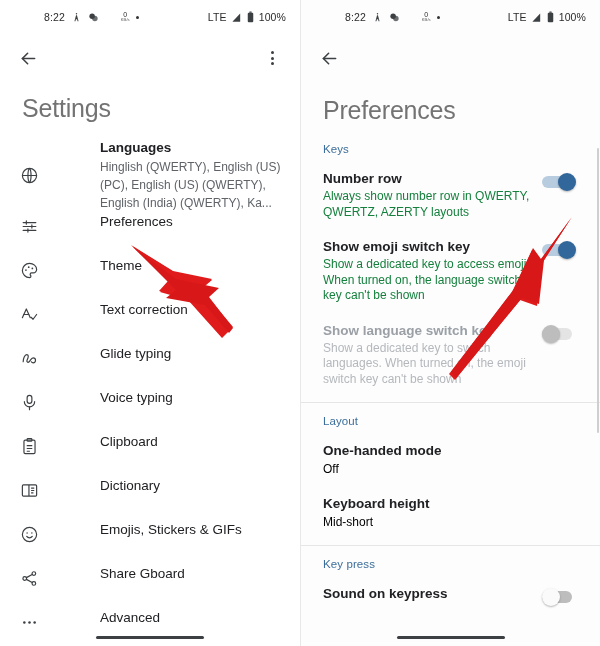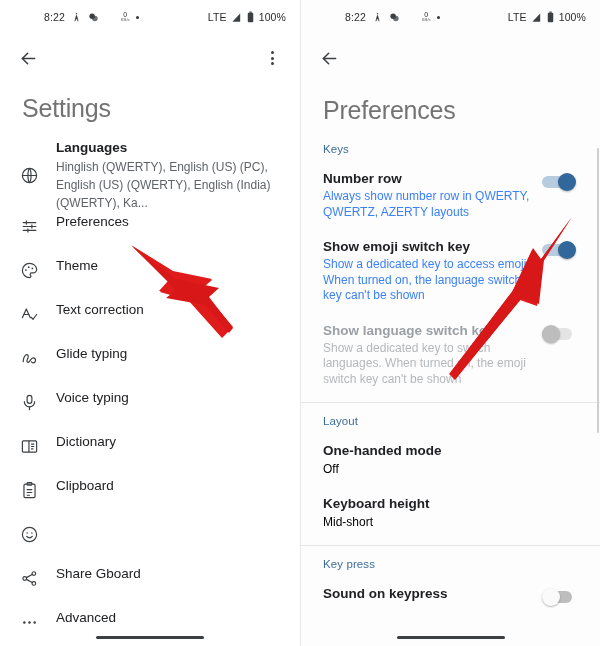--- a/index.html
+++ b/index.html
@@ -75,21 +75,21 @@
     padding: 0 18px 0 16px;
     min-height: 44px;
     cursor: pointer;
   }
   .nav-item .ico {
     width: 26px; min-width: 26px; height: 26px;
     display: flex; align-items: center; justify-content: center;
     margin-right: 14px; margin-top: 2px;
     color: #3c4043;
   }
-  .nav-item .txt { padding-top: 1px; }
+  .nav-item .txt { padding-top: 1px; margin-left: 44px; }
   .nav-item .label { font-size: 13.5px; color: #202124; line-height: 18px; }
   .nav-item.with-sub .label { font-weight: 700; margin-bottom: 1px; }
   .nav-item .sub {
     font-size: 12px; color: #5f6368; line-height: 15px;
     max-width: 232px;
   }
   .nav-item.first { align-items: center; min-height: 58px; }
 
   
   .content { padding-top: 6px; position: relative; }
@@ -104,21 +104,21 @@
     display: flex;
     align-items: flex-start;
     padding: 9px 24px 9px 22px;
     cursor: pointer;
   }
   .pref-row .body { flex: 1 1 auto; padding-right: 10px; }
   .pref-row .title {
     font-size: 13.5px; font-weight: 700; color: #202124; line-height: 18px;
   }
   .pref-row .desc {
-    font-size: 12px; color: #3b82f6; line-height: 15.5px; margin-top: 1px;
+    font-size: 12px; color: #15803d; line-height: 15.5px; margin-top: 1px;
     max-width: 218px;
   }
   .pref-row.disabled .title { color: #9aa0a6; font-weight: 700; }
   .pref-row.disabled .desc { color: #b4b8bc; }
   .pref-row .value { font-size: 12px; color: #000000; line-height: 16px; margin-top: 1px; }
 
   .divider { height: 1px; background: #e4e6e8; margin: 6px 0 0 0; }
 
   
   .switch { width: 34px; min-width: 34px; height: 20px; position: relative; margin-top: 2px; cursor: pointer; }
@@ -284,48 +284,49 @@
               <path d="M5.5 11a6.5 6.5 0 0013 0"></path>
               <path d="M12 17.5V21"></path>
             </svg>
         </span>
         <span class="txt"><span class="label">Voice typing</span></span>
       </div>
 
       <div class="nav-item">
         <span class="ico">
           <svg width="19" height="19" viewBox="0 0 24 24" fill="none" stroke="#3c4043" stroke-width="1.5" stroke-linejoin="round">
+              <rect x="5" y="4" width="14" height="17" rx="1.6"></rect>
+              <rect x="9" y="2" width="6" height="3.4" rx="1"></rect>
+              <path d="M8.5 11h7M8.5 14.5h7M8.5 18h4"></path>
+            </svg>
+        </span>
+        <span class="txt"><span class="label">Clipboard</span></span>
+      </div>
+
+      <div class="nav-item">
+        <span class="ico">
+          <svg width="19" height="19" viewBox="0 0 24 24" fill="none" stroke="#3c4043" stroke-width="1.5" stroke-linejoin="round">
               <rect x="3" y="5" width="18" height="14" rx="1.4"></rect>
               <path d="M11.3 5v14"></path>
               <path d="M14 9h4M14 12h4M14 15h3"></path>
             </svg>
         </span>
         <span class="txt"><span class="label">Dictionary</span></span>
-      </div>
-
-      <div class="nav-item">
-        <span class="ico">
-          <svg width="19" height="19" viewBox="0 0 24 24" fill="none" stroke="#3c4043" stroke-width="1.5" stroke-linejoin="round">
-              <rect x="5" y="4" width="14" height="17" rx="1.6"></rect>
-              <rect x="9" y="2" width="6" height="3.4" rx="1"></rect>
-              <path d="M8.5 11h7M8.5 14.5h7M8.5 18h4"></path>
-            </svg>
-        </span>
-        <span class="txt"><span class="label">Clipboard</span></span>
       </div>
 
       <div class="nav-item">
         <span class="ico">
           <svg width="19" height="19" viewBox="0 0 24 24" fill="none" stroke="#3c4043" stroke-width="1.5" stroke-linecap="round">
               <circle cx="12" cy="12" r="9"></circle>
               <circle cx="9" cy="10" r=".9" fill="#3c4043" stroke="none"></circle>
               <circle cx="15" cy="10" r=".9" fill="#3c4043" stroke="none"></circle>
               <path d="M8.5 14.5c.9 1.1 2.1 1.7 3.5 1.7s2.6-.6 3.5-1.7"></path>
             </svg>
         </span>
+        <span class="txt"><span class="label">Emojis, Stickers &amp; GIFs</span></span>
       </div>
 
       <div class="nav-item">
         <span class="ico">
           <svg width="19" height="19" viewBox="0 0 24 24" fill="none" stroke="#3c4043" stroke-width="1.5" stroke-linecap="round">
               <circle cx="17.5" cy="5.8" r="2.3"></circle>
               <circle cx="6" cy="12" r="2.3"></circle>
               <circle cx="17.5" cy="18.2" r="2.3"></circle>
               <path d="M8.1 10.9l7.3-4M8.1 13.1l7.3 4"></path>
             </svg>

